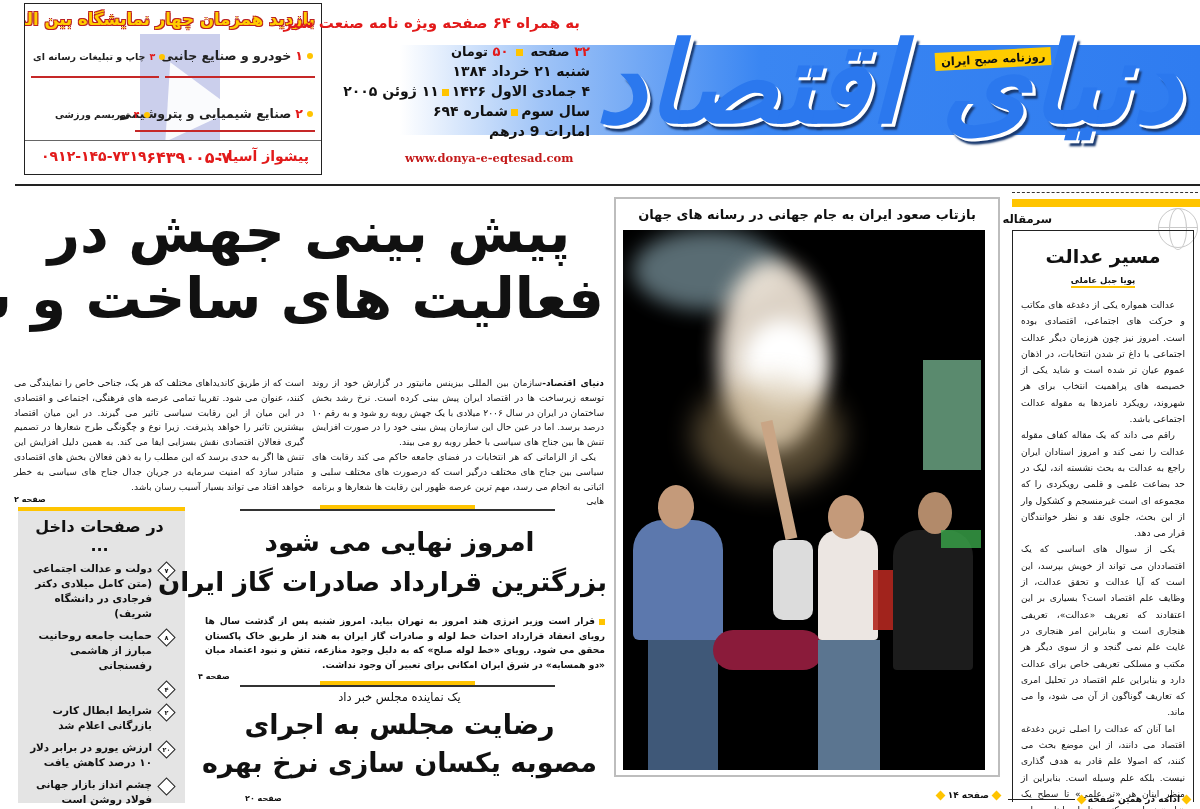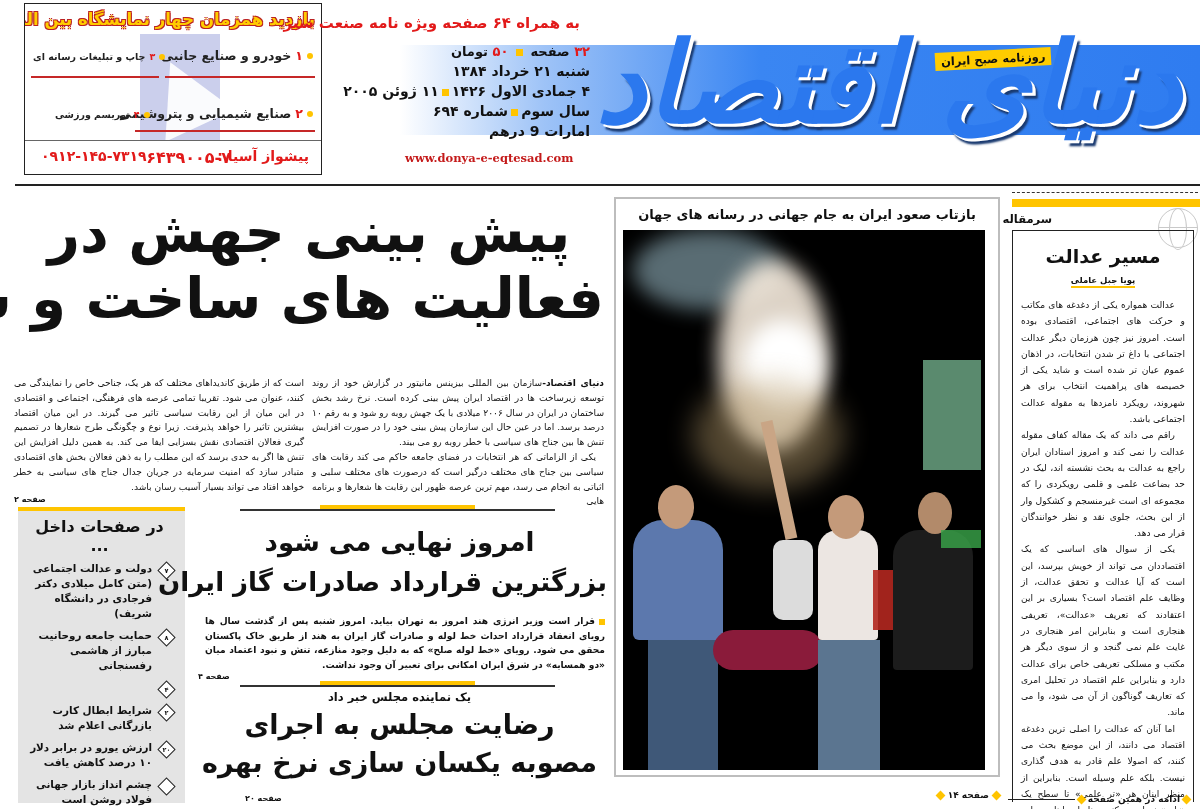--- a/index.html
+++ b/index.html
@@ -82,21 +82,21 @@
   .inside-badge span { position: absolute; inset: 0; transform: rotate(-45deg); font-size: 6.5px; font-weight: bold; display: flex; align-items: center; justify-content: center; }
   .inside-text { font-weight: bold; font-size: 10.4px; line-height: 15px; text-align: right; }
 
   
   .gold-rule { position: absolute; height: 4px; background: #ffc400; }
   .thin-rule { position: absolute; height: 1.5px; background: #333; }
   #gas-headline { left: 192px; top: 522px; width: 415px; text-align: center; font-weight: bold; font-size: 26px; line-height: 40px; white-space: nowrap; letter-spacing: -0.5px; }
   #gas-body { left: 205px; top: 614px; width: 400px; font-size: 9.1px; line-height: 14.5px; text-align: justify; text-align-last: right; font-weight: bold; }
   #gas-body .sq { width: 6px; height: 6px; margin: 0 0 0 4px; }
   #gas-page-ref { left: 198px; top: 672px; font-size: 8px; font-weight: bold; }
-  #rate-kicker { left: 192px; top: 690px; width: 415px; text-align: center; font-weight: bold; font-size: 11.5px; white-space: nowrap; }
+  #rate-kicker { left: 192px; top: 690px; width: 415px; text-align: center; font-weight: normal; font-size: 11.5px; white-space: nowrap; }
   #rate-headline { left: 192px; top: 706px; width: 415px; text-align: center; font-weight: bold; font-size: 27px; line-height: 38px; white-space: nowrap; letter-spacing: -0.5px; }
   #rate-page-ref { left: 198px; top: 794px; font-size: 8px; font-weight: bold; margin-left: 47px; }
 </style>
 </head>
 <body>
 
 <div id="ad-box" class="abs">
   <div class="ad-watermark"></div>
   <div class="ad-watermark-arrow"></div>
   <div id="ad-title">بازدید همزمان چهار نمایشگاه بین المللی در مسکو</div>

